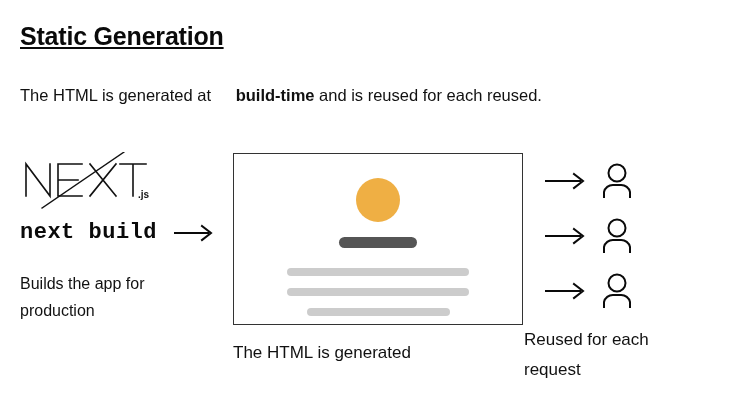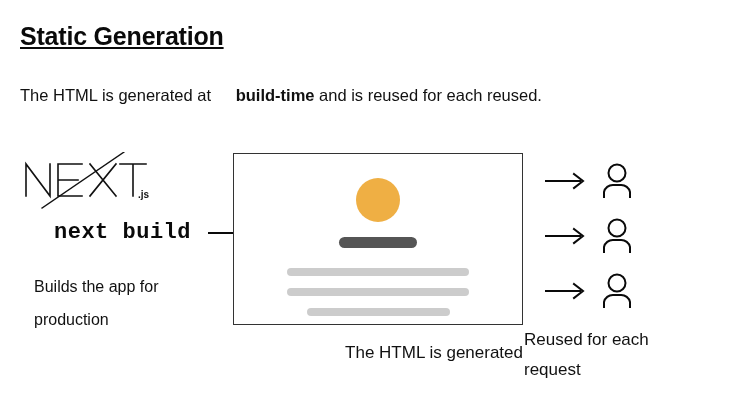--- a/index.html
+++ b/index.html
@@ -65,33 +65,31 @@
     align-items: center;
     gap: 16px;
   }
   .cmd-text {
     font-family: "Liberation Mono", "DejaVu Sans Mono", monospace;
     font-size: 22px;
     font-weight: bold;
     letter-spacing: 0.5px;
     color: #0a0a0a;
     white-space: nowrap;
-    margin-left: 34px;
   }
   .cmd-arrow { display: block; }
 
   .left-caption {
     position: absolute;
     left: 20px;
     top: 270px;
     width: 180px;
     font-size: 16px;
-    line-height: 33px;
-    color: #111111;
-    margin-left: 14px;
+    line-height: 27px;
+    color: #111111;
   }
 
   
   .mock-box {
     position: absolute;
     left: 233px;
     top: 153px;
     width: 290px;
     height: 172px;
     border: 1.5px solid #333333;
@@ -133,21 +131,21 @@
     background: #cccccc;
   }
   .mock-line.full { width: 182px; }
   .mock-line.short { width: 143px; }
 
   .center-caption {
     position: absolute;
     left: 233px;
     top: 343px;
     width: 290px;
-    text-align: right;
+    text-align: left;
     font-size: 17px;
     color: #111111;
   }
 
   
   .right-col {
     position: absolute;
     left: 544px;
     top: 158px;
     width: 110px;

